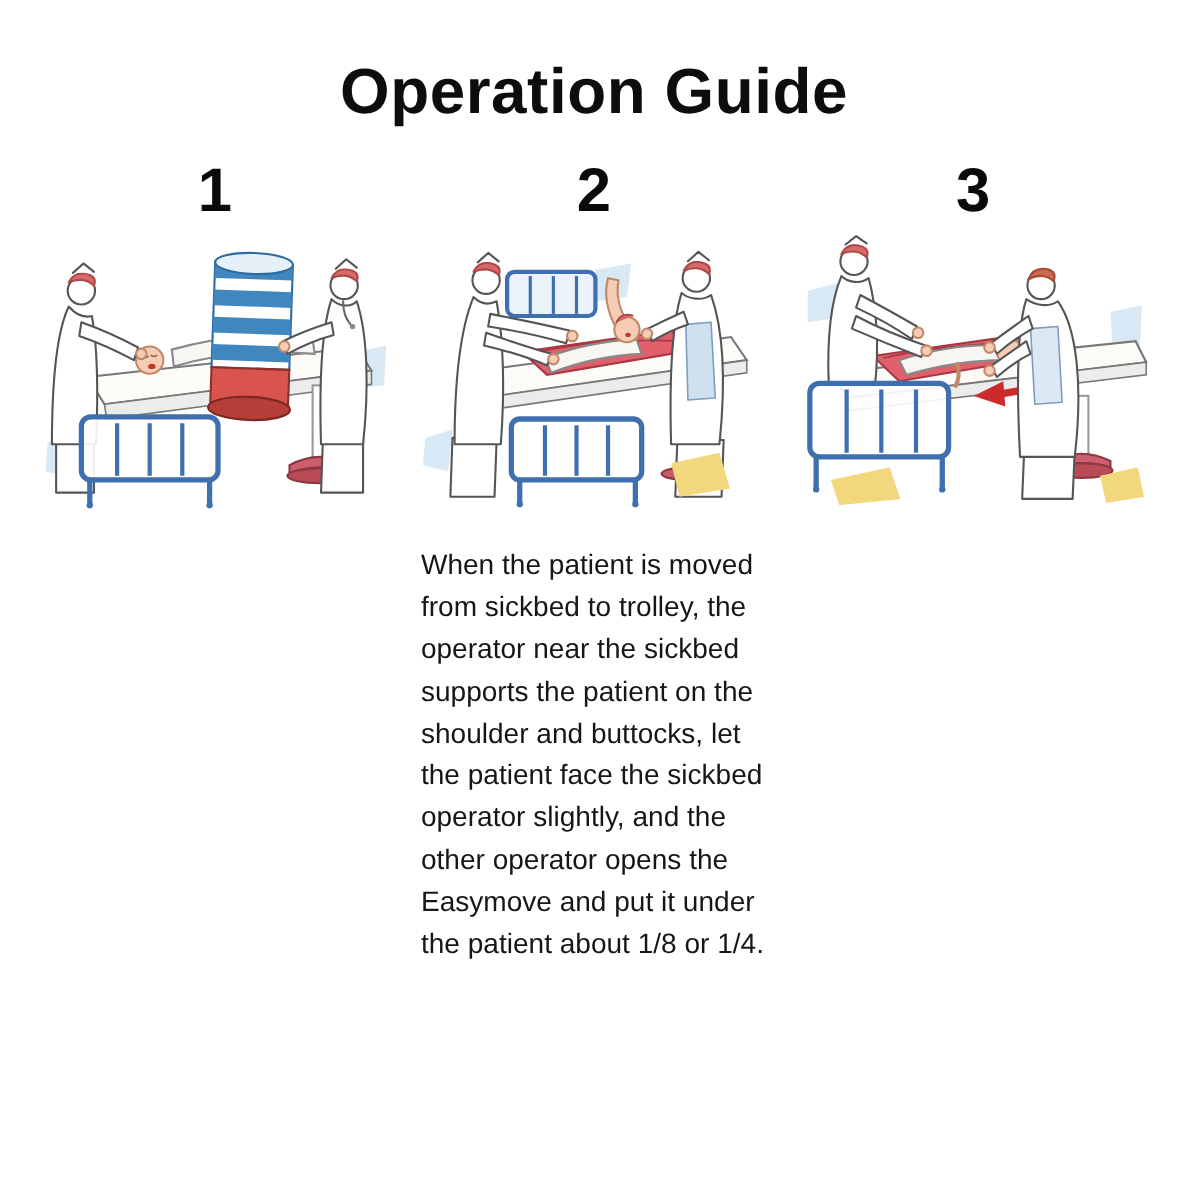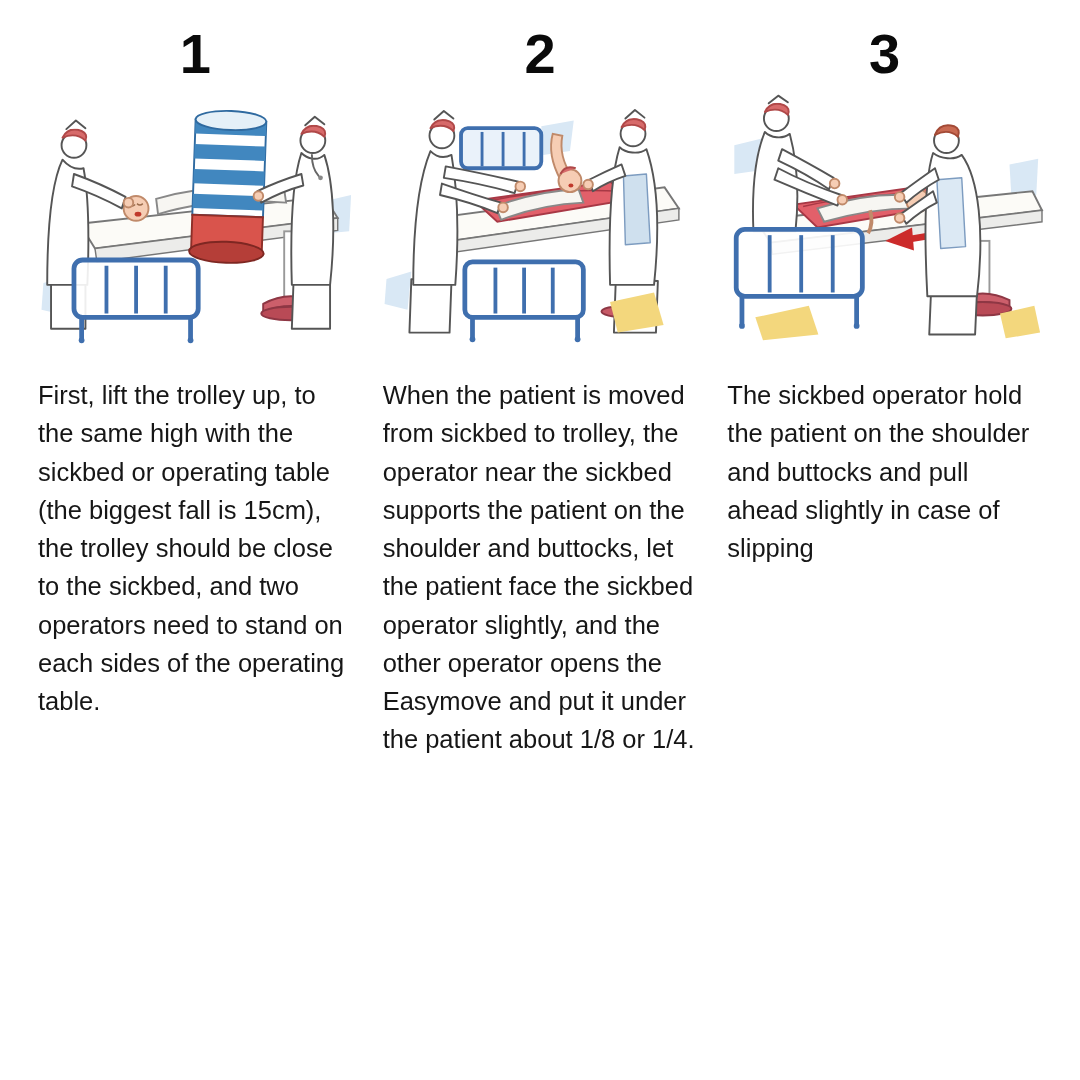--- a/index.html
+++ b/index.html
@@ -22,20 +22,21 @@
   .illus svg{width:100%;height:100%;}
   .desc{
     font-size:25.5px;line-height:1.5;margin:30px 2px 0 2px;color:#161616;
   }
 </style>
 </head>
 <body>
 
 <div class="page">
 
+  <h1 class="page-title">Operation Guide</h1>
 
   <main class="steps">
 
     <section class="step">
       <div class="step-number">1</div>
       <div class="illus">
         <svg viewBox="0 0 330 270" preserveAspectRatio="xMidYMid meet">
           <g fill="#d9e8f5">
             <polygon points="6,204 34,196 30,238 4,232"></polygon>
             <polygon points="302,118 328,112 326,150 304,152"></polygon>
@@ -90,21 +91,20 @@
             <line x1="160" y1="240" x2="160" y2="263" stroke-width="5"></line>
             <circle cx="46" cy="264" r="3" fill="#3f6fae" stroke="none"></circle>
             <circle cx="160" cy="264" r="3" fill="#3f6fae" stroke="none"></circle>
             <rect x="38" y="180" width="130" height="60" rx="9" fill="#ffffff" fill-opacity="0.9" stroke-width="5"></rect>
             <line x1="72" y1="186" x2="72" y2="236" stroke-width="4"></line>
             <line x1="103" y1="186" x2="103" y2="236" stroke-width="4"></line>
             <line x1="134" y1="186" x2="134" y2="236" stroke-width="4"></line>
           </g>
         </svg>
       </div>
-      <p class="desc">First, lift the trolley up, to the same high with the sickbed or operating table (the biggest fall is 15cm), the trolley should be close to the sickbed, and two operators need to stand on each sides of the operating table.</p>
     </section>
 
     <section class="step">
       <div class="step-number">2</div>
       <div class="illus">
         <svg viewBox="0 0 330 270" preserveAspectRatio="xMidYMid meet">
           <g fill="#d9e8f5">
             <polygon points="166,40 200,34 196,66 168,70"></polygon>
             <polygon points="4,200 30,192 26,232 2,226"></polygon>
           </g>
@@ -234,17 +234,16 @@
             <line x1="136" y1="218" x2="136" y2="248" stroke-width="5"></line>
             <circle cx="16" cy="249" r="3" fill="#3f6fae" stroke="none"></circle>
             <circle cx="136" cy="249" r="3" fill="#3f6fae" stroke="none"></circle>
             <rect x="10" y="148" width="132" height="70" rx="9" fill="#ffffff" fill-opacity="0.9" stroke-width="5"></rect>
             <line x1="45" y1="154" x2="45" y2="214" stroke-width="4"></line>
             <line x1="78" y1="154" x2="78" y2="214" stroke-width="4"></line>
             <line x1="111" y1="154" x2="111" y2="214" stroke-width="4"></line>
           </g>
         </svg>
       </div>
-      <p class="desc">The sickbed operator hold the patient on the shoulder and buttocks and pull ahead slightly in case of slipping</p>
     </section>
 
   </main>
 </div>
 
 </body></html>

